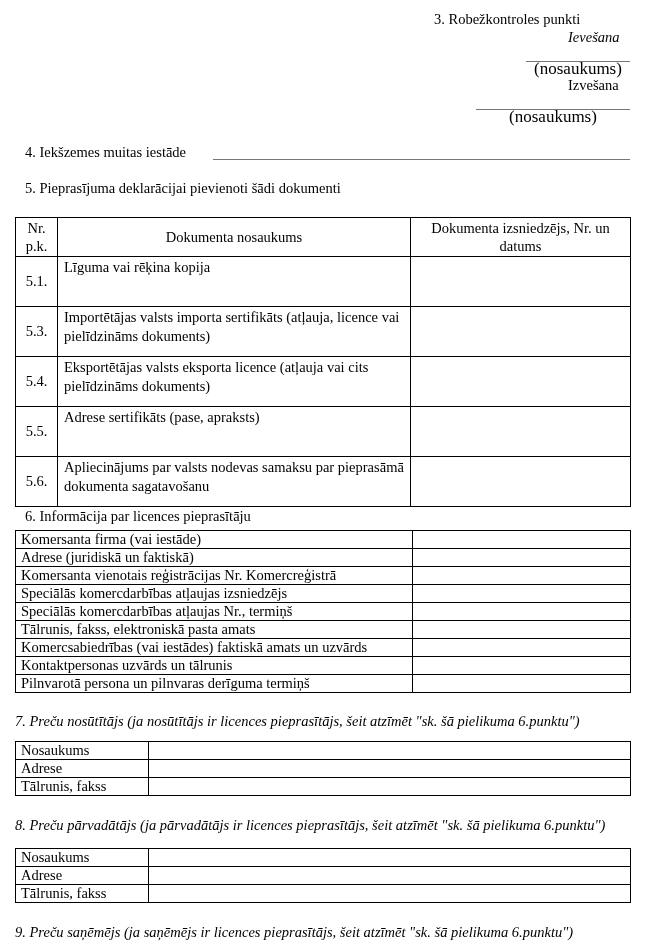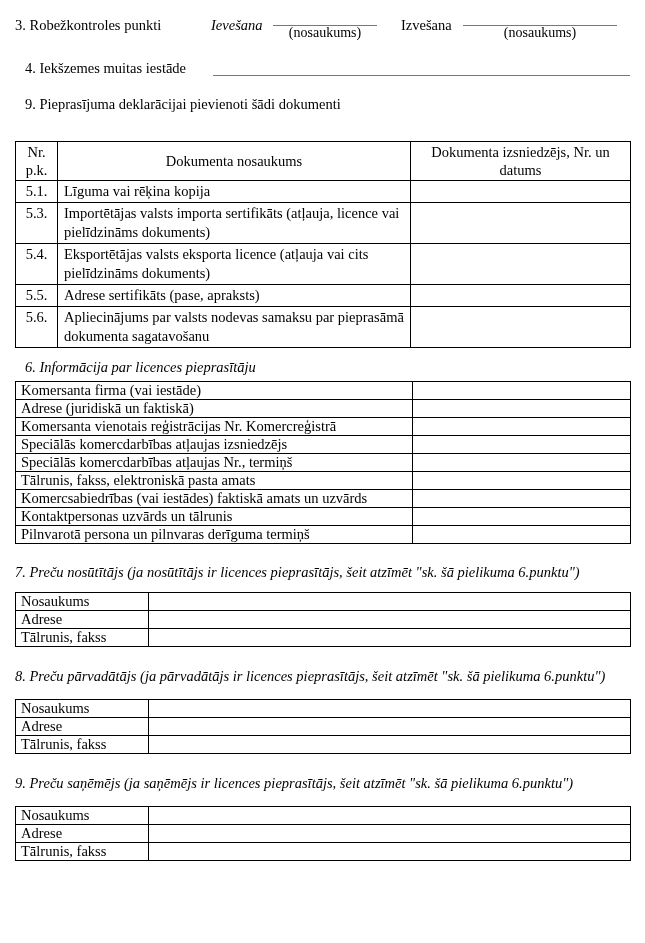--- a/index.html
+++ b/index.html
@@ -5,64 +5,64 @@
   * { margin:0; padding:0; box-sizing:border-box; }
   html, body { background:#fff; }
   body {
     width:645px; height:943px;
     font-family:"Liberation Serif","DejaVu Serif",serif;
     font-size:14.5px; color:#000;
   }
   .page { width:645px; height:943px; padding:8px 15px 0 15px; overflow:hidden; background:#fff; }
 
   
-  .sec3 { display:flex; align-items:center; margin:2px 0 0 0; }
+  .sec3 { display:flex; align-items:flex-end; margin:2px 0 0 20px;flex-direction:column; }
   .sec3 .s3-label { width:196px; line-height:18px; }
   .sec3 .fld-label { line-height:18px; }
   .s3-ieves { width:62px;font-style:italic; }
   .s3-izves { width:62px; margin-left:24px; }
   .blank-group { display:inline-flex; flex-direction:column; }
   .bg1 { width:104px; }
   .bg2 { width:154px; }
   .blank-line { display:block; height:16px; border-bottom:1.5px solid #777; }
-  .caption { font-size:14px; text-align:center; line-height:14px; color:#000; }
+  .caption { font-size:17px; text-align:center; line-height:14px; color:#000; }
 
   
   .sec4 { display:flex; align-items:flex-start; margin:19px 0 16px 10px; }
   .sec4 .fld-label { width:188px; line-height:18px; }
   .sec4 .blank-line { flex:1; height:17px; }
 
   
   .sec-title { margin:18px 0 0 10px; line-height:18px; }
   .sec-title.just { margin-left:0; text-align:justify; line-height:19px;font-style:italic; }
 
   
   table.tbl { border-collapse:collapse; width:615px; table-layout:fixed; border:1.5px solid #000; }
   .tbl td, .tbl th { border:1px solid #000; font-weight:normal; vertical-align:top; }
 
   
-  .docs { margin-top:28px; }
+  .docs { margin-top:20px; }
   .docs th { text-align:center; padding:1px 4px; line-height:18px; vertical-align:middle; }
   .docs td { padding:1px 6px; line-height:19px; }
-  .docs td.nr { text-align:center; padding:1px 2px; }
+  .docs td.nr { text-align:center; padding:15px 2px; }
   .docs tbody td { height:21px; }
   .c-nr { width:42px; }
   .c-name { width:353px; }
   .c-issuer { width:220px; }
 
   
   .info, .party { margin-top:5px; }
   .info td, .party td { padding:0 5px; line-height:16px; height:18px; }
   .c-label6 { width:397px; }
   .c-value6 { width:218px; }
   .c-label7 { width:133px; }
   .c-value7 { width:482px; }
   .party { margin-top:10px; }
 
-  .mt6  { margin-top:10px;font-style:italic; }
+  .mt6  { margin-top:0; }
   .mt7  { margin-top:19px; }
   .mt7t { margin-top:10px; }
   .mt8  { margin-top:20px; }
   .mt8t { margin-top:13px; }
 </style>
 </head>
 <body>
 
 <div class="page">
 
@@ -78,21 +78,21 @@
       <span class="blank-line"></span>
       <span class="caption">(nosaukums)</span>
     </span>
   </div>
 
   <div class="sec4">
     <span class="fld-label">4. Iekšzemes muitas iestāde</span>
     <span class="blank-line"></span>
   </div>
 
-  <p class="sec-title">9. Pieprasījuma deklarācijai pievienoti šādi dokumenti</p>
+  <p class="sec-title">5. Pieprasījuma deklarācijai pievienoti šādi dokumenti</p>
 
   <table class="tbl docs">
     <colgroup>
         <col class="c-nr">
         <col class="c-name">
         <col class="c-issuer">
       </colgroup>
     <thead>
       <tr>
         <th>Nr. p.k.</th>

